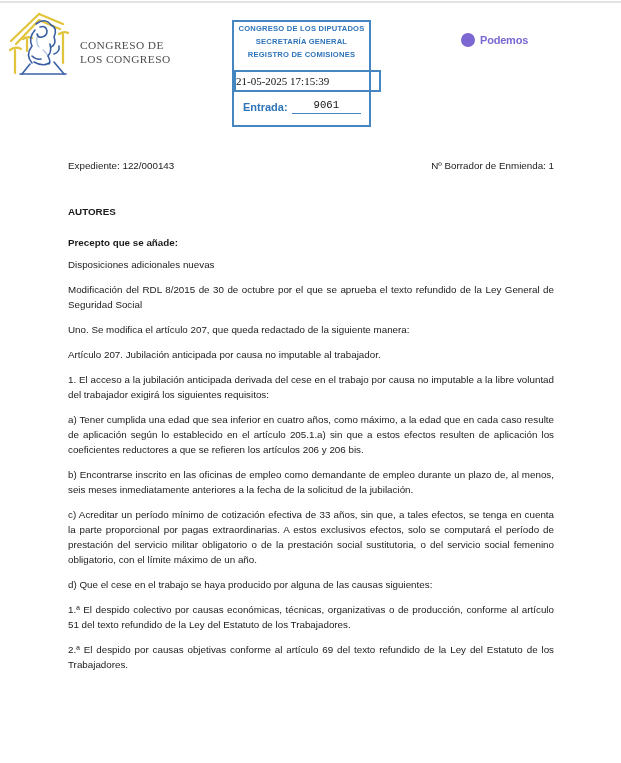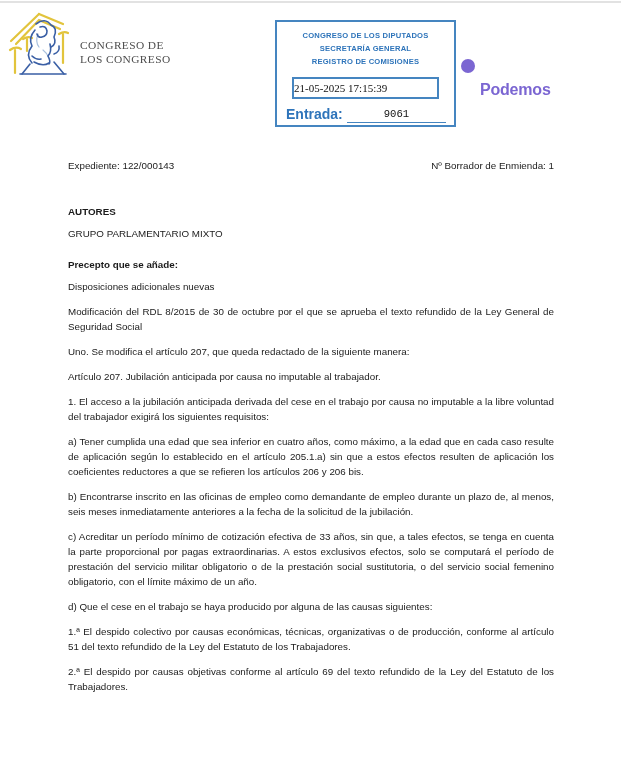--- a/index.html
+++ b/index.html
@@ -32,61 +32,59 @@
   .emblem{width:70px;height:68px;}
   .congress-wordmark{
     margin-left:2px;margin-top:28px;
     font-family:"Liberation Serif",serif;
     font-size:11.4px;line-height:14px;
     letter-spacing:.4px;color:var(--logo-gray);
     white-space:nowrap;
   }
   
   .stamp{
-    position:absolute;left:232px;top:20px;width:181px;height:107px;
+    position:absolute;left:232px;top:20px;width:139px;height:107px;
     border:2.5px solid var(--stamp-border);
     background:#fff;
-    padding-top:7px;
     text-align:center;
-    margin-left:43px;
   }
   .stamp-line{
     font-size:7.6px;font-weight:bold;line-height:13px;
     letter-spacing:.2px;color:var(--stamp-blue);
   }
   .stamp-datebox{
     margin:9px auto 0;width:147px;height:22px;
     border:2px solid var(--stamp-border);
     display:flex;align-items:center;justify-content:flex-start;
     font-family:"Liberation Serif",serif;font-size:11px;color:#111;
   }
   .stamp-entry{
     margin-top:7px;padding:0 8px 0 9px;
     display:flex;align-items:flex-end;text-align:left;
   }
   .stamp-entry-label{
-    font-size:14px;font-weight:bold;color:var(--stamp-blue);
+    font-size:11px;font-weight:bold;color:var(--stamp-blue);
     padding-bottom:1px;white-space:nowrap;
   }
   .stamp-entry-line{
     flex:1;margin-left:4px;
     border-bottom:1.8px solid var(--stamp-border);
     text-align:center;
     font-family:Liberation Mono, monospace;font-size:10.6px;color:#111;
     line-height:13px;padding-bottom:1px;
   }
   
   .podemos{position:absolute;left:461px;top:33px;display:flex;align-items:center;}
   .podemos-circle{
     width:14px;height:14px;border-radius:50%;
     background:var(--podemos-purple);flex:0 0 auto;
   }
   .podemos-label{
-    margin-left:5px;font-size:16px;font-weight:bold;
-    color:var(--podemos-purple);letter-spacing:-.2px;margin-top:48px;
+    margin-left:5px;font-size:11px;font-weight:bold;
+    color:var(--podemos-purple);letter-spacing:-.2px;
   }
   
   .doc-body{
     position:absolute;left:68px;top:158px;width:486px;
     font-size:9.8px;line-height:15px;color:var(--body-text);
   }
   .meta-row{display:flex;justify-content:space-between;font-weight:normal;}
   .b{font-weight:bold;}
   .doc-body p{margin-top:10px;}
   .doc-body p.j{text-align:justify;}
@@ -155,21 +153,20 @@
     <span class="podemos-label">Podemos</span>
   </div>
 
   <div class="doc-body">
     <div class="meta-row">
       <span>Expediente: 122/000143</span>
       <span>Nº Borrador de Enmienda: 1</span>
     </div>
 
     <p class="b mt-autores">AUTORES</p>
-    <p class="mt-list">GRUPO PARLAMENTARIO MIXTO</p>
 
     <p class="b mt-precepto">Precepto que se añade:</p>
     <p class="mt-list">Disposiciones adicionales nuevas</p>
 
 
     <p class="j">Modificación del RDL 8/2015 de 30 de octubre por el que se aprueba el texto refundido de la Ley General de Seguridad Social</p>
     <p class="j">Uno. Se modifica el artículo 207, que queda redactado de la siguiente manera:</p>
     <p class="j">Artículo 207. Jubilación anticipada por causa no imputable al trabajador.</p>
     <p class="j">1. El acceso a la jubilación anticipada derivada del cese en el trabajo por causa no imputable a la libre voluntad del trabajador exigirá los siguientes requisitos:</p>
     <p class="j">a) Tener cumplida una edad que sea inferior en cuatro años, como máximo, a la edad que en cada caso resulte de aplicación según lo establecido en el artículo 205.1.a) sin que a estos efectos resulten de aplicación los coeficientes reductores a que se refieren los artículos 206 y 206 bis.</p>

